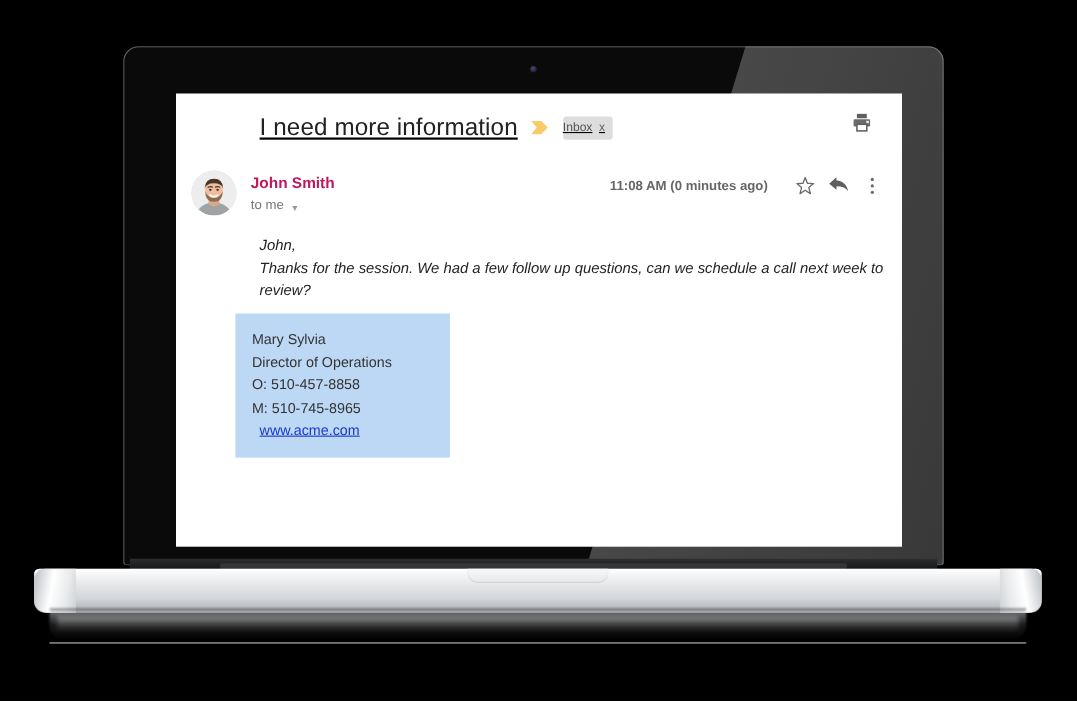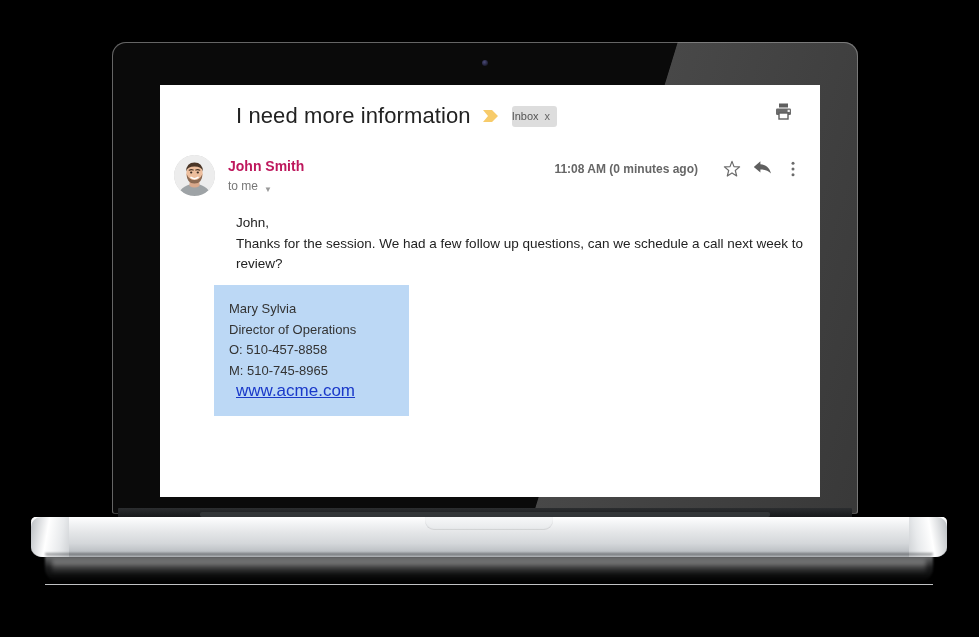--- a/index.html
+++ b/index.html
@@ -43,21 +43,21 @@
   #screen{
     position:absolute; left:48px; top:43px; width:660px; height:412px;
     background:#fff; overflow:hidden;
   }
 
   
   .mail { position:relative; width:100%; height:100%; }
 
   .subject-row{
     position:absolute; left:76px; top:17px; right:18px;
-    display:flex; align-items:center; gap:0;
+    display:flex; align-items:center; gap:0;text-decoration:underline;
   }
   .subject{
     font-size:22px; font-weight:300; color:#222; letter-spacing:.1px;
     line-height:28px; white-space:nowrap;
   }
   .imp-marker{
     margin-left:12px; width:16px; height:14px; flex:none;
     position:relative;
   }
   .imp-marker svg{ display:block; }
@@ -102,35 +102,35 @@
     display:flex; align-items:center; gap:0;
   }
   .timestamp{ font-size:12px; color:#666; line-height:18px; margin-right:16px; white-space:nowrap;font-weight:bold; }
   .icon-btn{ width:24px; height:24px; display:flex; align-items:center; justify-content:center; margin-left:6px; }
   .icon-btn.dots{ width:18px; margin-left:10px; }
 
   .body{
     position:absolute; left:76px; top:128px; right:16px;
     font-size:13.5px; color:#222; line-height:20.5px;
   }
-  .body p{ margin:0; }
+  .body p{ margin:0;font-style:italic; }
   .body .spacer{ height:21px; }
 
   .signature{
     position:absolute; left:54px; top:200px;
     width:195px;
     background:#bcd8f5;
     padding:14px 0 14px 0;
   }
   .signature .sig-line{
     font-size:13px; color:#333; line-height:20.5px;
     padding:0 18px 0 15px;
   }
   .signature .sig-link{
-    font-size:17px; line-height:20.5px;
+    font-size:13px; line-height:20.5px;
     padding:0 36px 0 22px;
     color:#1a39c9; text-decoration:underline;
     display:block;
   }
 
   
   #hinge{
     position:absolute; left:118px; top:508px; width:734px; height:12px;
     background:linear-gradient(180deg,#2c2e30 0%, #1c1e20 55%, #141516 100%);
     border-radius:1px;

